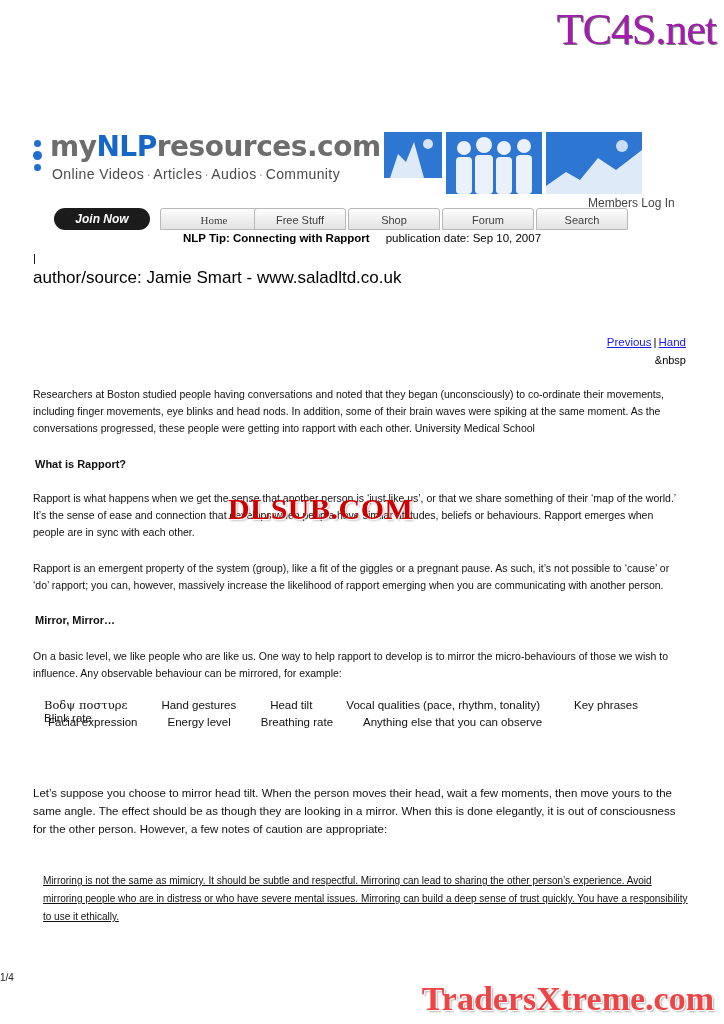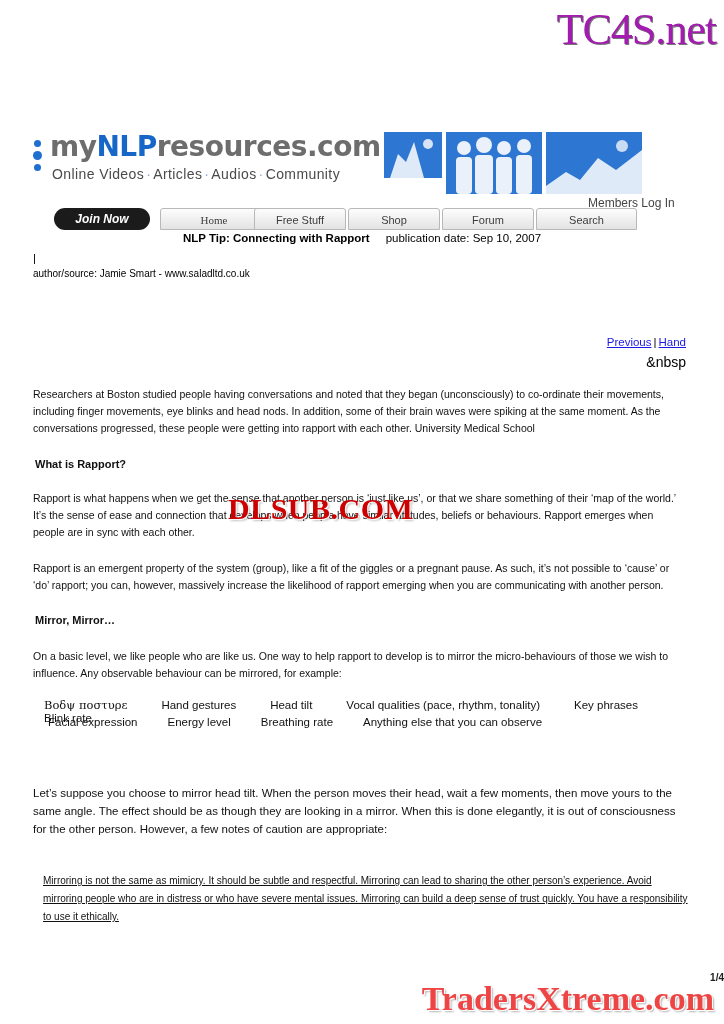--- a/index.html
+++ b/index.html
@@ -138,21 +138,21 @@
     font-style: italic;
     color: #ffffff;
     background: #1b1b1b;
     border-radius: 11px;
     box-sizing: border-box;
   }
   .nav-home   { left: 128px; width: 108px; font-family: Liberation Serif, serif; }
   .nav-free   { left: 222px; width: 92px; }
   .nav-shop   { left: 316px; width: 92px; }
   .nav-forum  { left: 410px; width: 92px; }
-  .nav-search { left: 504px; width: 101px; }
+  .nav-search { left: 504px; width: 92px; }
 
   
   .article-title-line {
     position: absolute;
     top: 232px;
     left: 32px;
     width: 660px;
     font-size: 11.5px;
     text-align: center;
   }
@@ -165,41 +165,41 @@
   .pipe-line {
     position: absolute;
     top: 252px;
     left: 33px;
     font-size: 11.5px;
   }
   .author-line {
     position: absolute;
     top: 268px;
     left: 33px;
-    font-size: 10px;
+    font-size: 17px;
   }
 
   
   .pager {
     position: absolute;
     top: 336px;
     right: 38px;
     font-size: 11.5px;
     text-align: right;
   }
   .pager a {
     color: #1a1ae6;
     text-decoration: underline;
   }
   .pager .sep { color: #000; padding: 0 2px; }
   .nbsp-line {
     position: absolute;
     top: 354px;
     right: 38px;
-    font-size: 14px;
+    font-size: 11px;
     color: #000;
   }
 
   
   .para {
     position: absolute;
     left: 33px;
     width: 648px;
     font-size: 10.5px;
     line-height: 17px;
@@ -242,24 +242,23 @@
     line-height: 18px;
     text-decoration: underline;
   }
 
   
   .page-number {
     position: absolute;
     left: 0;
     right: 0;
     top: 972px;
-    text-align: right;
+    text-align: left;
     font-size: 10px;
     color: #222;
-    font-weight: bold;
   }
 
   
   .dlsub-watermark {
     position: absolute;
     top: 492px;
     left: 228px;
     font-family: "Liberation Serif", serif;
     font-weight: bold;
     font-size: 30px;

